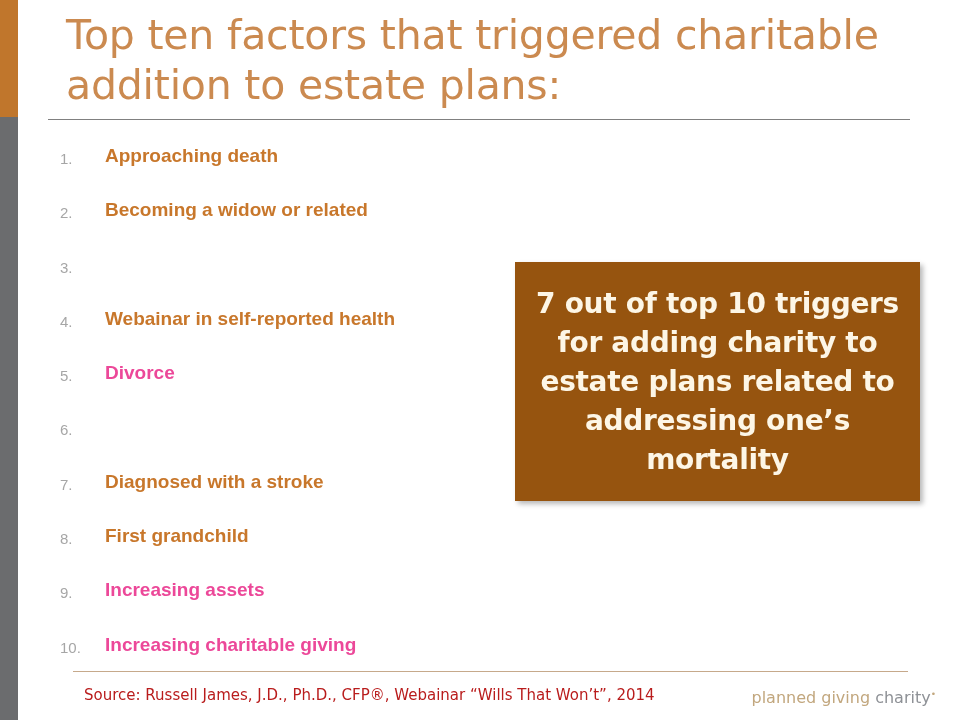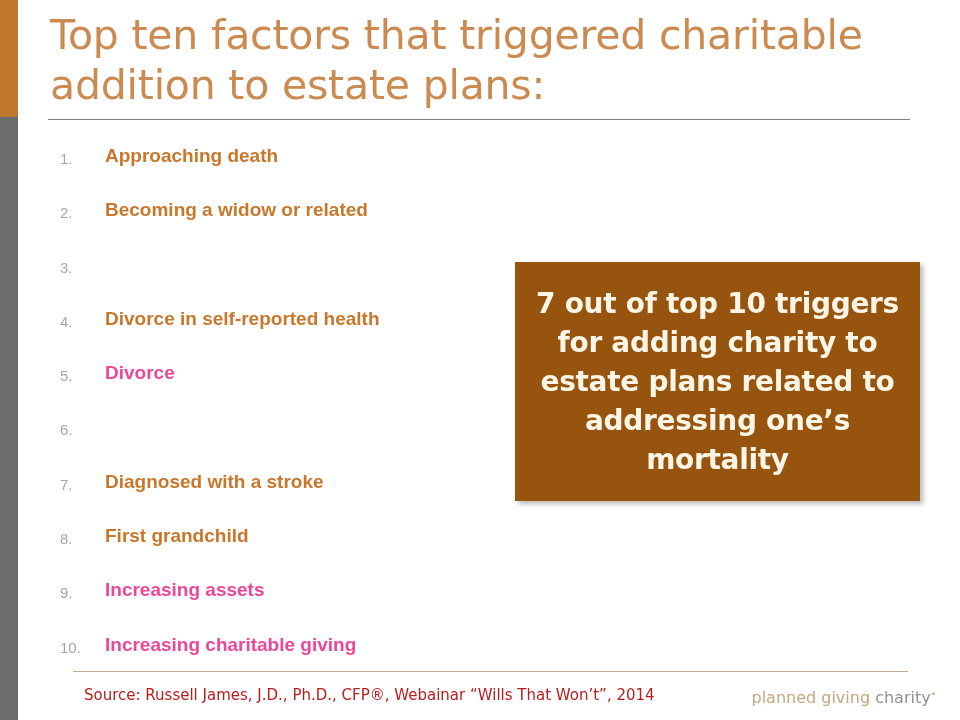--- a/index.html
+++ b/index.html
@@ -35,21 +35,21 @@
     left: 0;
     top: 117px;
     width: 18px;
     height: 603px;
     background: #6b6c6e;
   }
 
   
   .title {
     position: absolute;
-    left: 50px;
+    left: 66px;
     top: 10px;
     width: 860px;
     font-size: 41px;
     line-height: 50px;
     font-weight: 400;
     letter-spacing: -0.2px;
     color: #cb8a50;
     font-family: "DejaVu Sans", sans-serif;
     white-space: pre-line;
   }
@@ -183,21 +183,21 @@
       </div>
       <div class="factor-item hl">
         <div class="factor-num">2.</div>
         <div class="factor-label">Becoming a widow or related</div>
       </div>
       <div class="factor-item hl">
         <div class="factor-num">3.</div>
       </div>
       <div class="factor-item hl">
         <div class="factor-num">4.</div>
-        <div class="factor-label">Divorce in self-reported health</div>
+        <div class="factor-label">Webainar in self-reported health</div>
       </div>
       <div class="factor-item plain">
         <div class="factor-num">5.</div>
         <div class="factor-label">Divorce</div>
       </div>
       <div class="factor-item hl">
         <div class="factor-num">6.</div>
       </div>
       <div class="factor-item hl">
         <div class="factor-num">7.</div>

